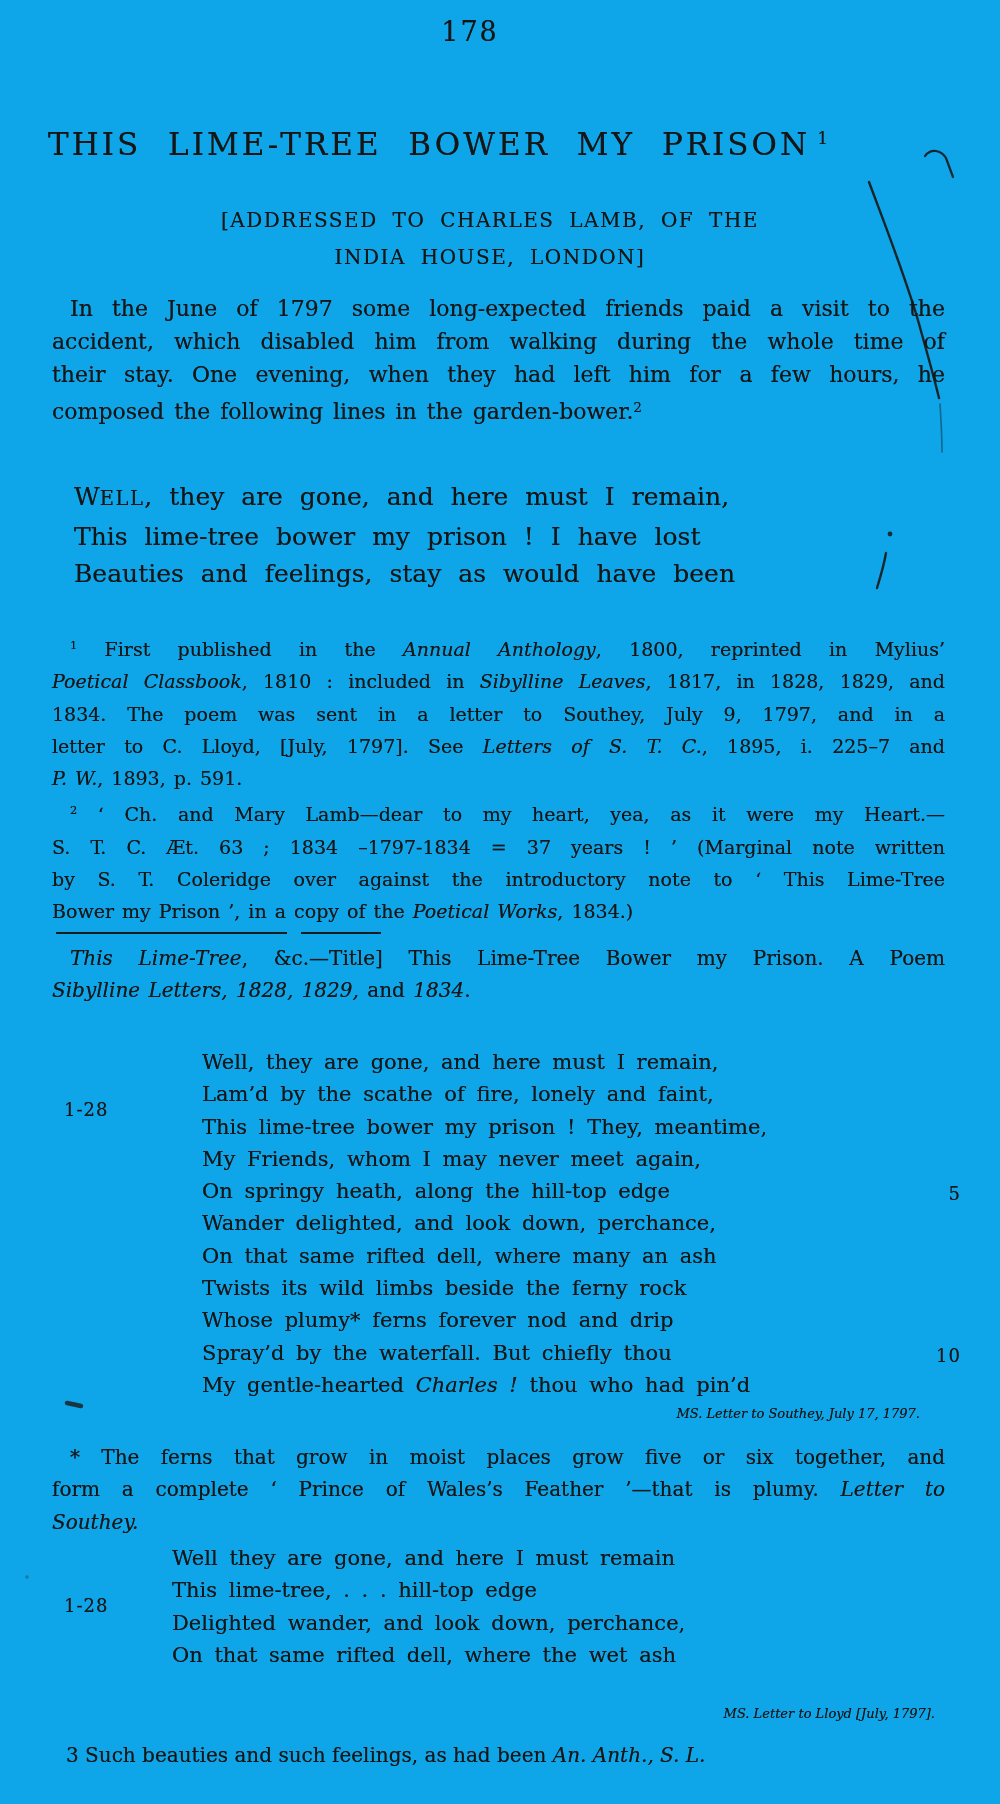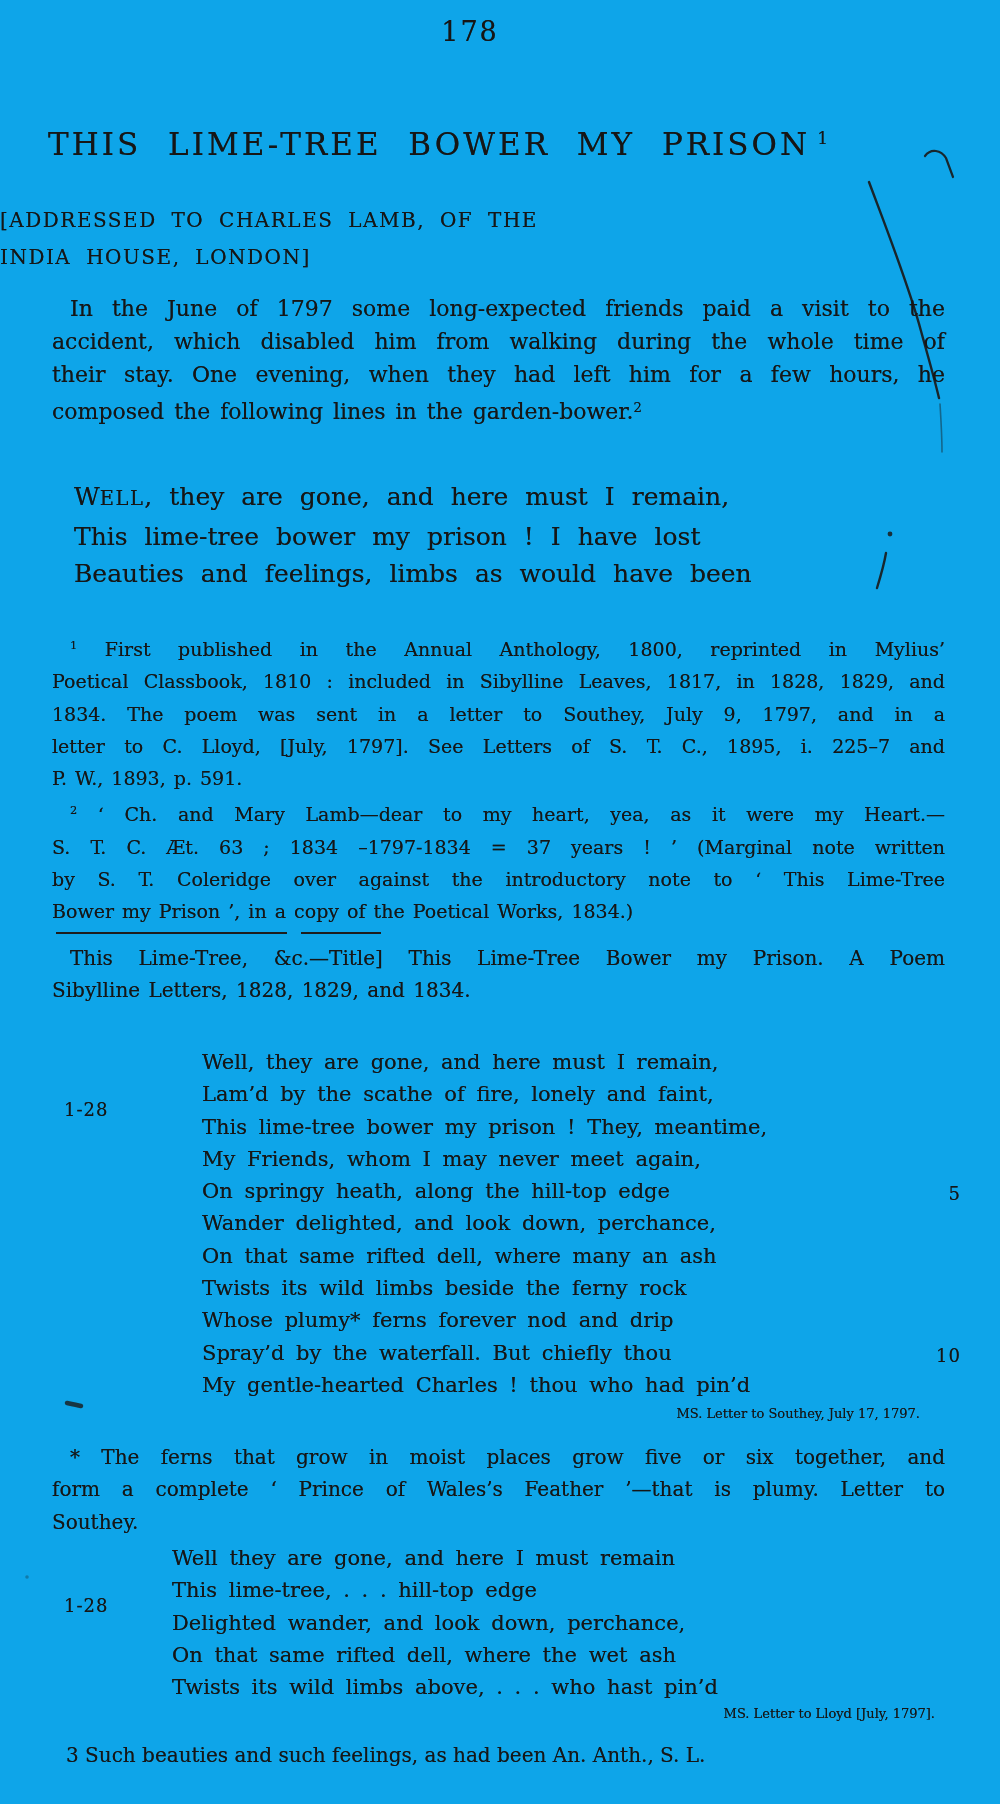--- a/index.html
+++ b/index.html
@@ -4,21 +4,21 @@
 <style>
   html,body{margin:0;padding:0;background:#ffffff;}
   .page{position:relative;width:1000px;height:1804px;background:#0ea5e9;color:#161616;
         font-family:"DejaVu Serif", serif;overflow:hidden;
         text-shadow:0 0 0.45px rgba(20,20,20,.65);}
   .abs{position:absolute;}
   .page-number{top:16px;left:0;width:940px;text-align:center;font-size:27px;letter-spacing:2px;}
   .title{top:126px;left:0;width:876px;text-align:center;font-size:31px;font-weight:normal;
          letter-spacing:3px;word-spacing:14px;margin:0;}
   .title .tsup{font-size:17px;vertical-align:11px;margin-left:7px;letter-spacing:0;}
-  .subtitle{top:202px;left:0;width:980px;text-align:left;font-size:20px;
+  .subtitle{top:202px;left:0;width:980px;text-align:center;font-size:20px;
             letter-spacing:1.5px;word-spacing:7px;line-height:37px;}
   .intro{top:292px;left:52px;width:893px;font-size:22px;line-height:33px;word-spacing:3px;}
   .jline{text-align:justify;text-align-last:justify;}
   .indent-first > .jline:first-child{text-indent:18px;}
   .para > .jline:last-child, .indent-first > .jline:last-child{text-align-last:left;}
   .poem{top:478px;left:74px;font-size:25px;line-height:37.5px;word-spacing:9px;}
   .footnotes{top:629px;left:52px;width:893px;font-size:19px;line-height:32.3px;word-spacing:2px;}
   .para{margin:0;}
   .apparatus-note{top:942px;left:52px;width:893px;font-size:20px;line-height:32.3px;word-spacing:2px;}
   .rule{top:932px;left:56px;width:335px;height:2px;border:0;margin:0;
@@ -30,21 +30,21 @@
   .v2 .variant-lines{margin-left:120px;}
   .variant-lines > .vline{position:relative;}
   .range-label{position:absolute;left:12px;top:3px;font-size:18px;letter-spacing:1px;margin-top:45px;}
   .line-num{position:absolute;right:-16px;top:3px;font-size:18px;letter-spacing:1px;}
   .attribution{font-size:13px;text-align:right;}
   .attr1{top:1406px;left:52px;width:868px;}
   .attr2{top:1706px;left:52px;width:883px;}
   .fern{top:1441px;left:52px;width:893px;font-size:20px;line-height:32.3px;word-spacing:2px;}
   .note3{top:1739px;left:52px;width:893px;font-size:20px;line-height:32px;}
   .note3 > .jline{text-align:left;text-align-last:left;text-indent:14px;}
-  .seg-i{}
+  .seg-i{font-style:italic;}
   .seg-sc{font-size:0.78em;letter-spacing:1.5px;}
   .seg-sup{font-size:0.6em;vertical-align:7px;}
   .pen{position:absolute;left:0;top:0;width:1000px;height:1804px;pointer-events:none;}
 </style>
 </head>
 <body>
 
 <div class="page">
 
   <svg class="pen" viewBox="0 0 1000 1804">
@@ -69,21 +69,21 @@
   <div class="abs intro indent-first">
       <div class="jline"><span>In the June of 1797 some long-expected friends paid a visit to the</span></div>
       <div class="jline"><span>accident, which disabled him from walking during the whole time of</span></div>
       <div class="jline"><span>their stay.  One evening, when they had left him for a few hours, he</span></div>
       <div class="jline"><span>composed the following lines in the garden-bower.</span><span class="seg-sup">2</span></div>
     </div>
 
   <div class="abs poem">
       <div class="poem-line"><span>W</span><span class="seg-sc">ELL</span><span>, they are gone, and here must I remain,</span></div>
       <div class="poem-line"><span>This lime-tree bower my prison !  I have lost</span></div>
-      <div class="poem-line"><span>Beauties and feelings, limbs as would have been</span></div>
+      <div class="poem-line"><span>Beauties and feelings, stay as would have been</span></div>
     </div>
 
   <div class="abs footnotes">
     <div class="para indent-first">
         <div class="jline"><span class="seg-sup">1</span><span> First published in the </span><span class="seg-i">Annual Anthology</span><span>, 1800, reprinted in Mylius’</span></div>
         <div class="jline"><span class="seg-i">Poetical Classbook</span><span>, 1810 : included in </span><span class="seg-i">Sibylline Leaves</span><span>, 1817, in 1828, 1829, and</span></div>
         <div class="jline"><span>1834.  The poem was sent in a letter to Southey, July 9, 1797, and in a</span></div>
         <div class="jline"><span>letter to C. Lloyd, [July, 1797].  See </span><span class="seg-i">Letters of S. T. C.</span><span>, 1895, i. 225–7 and</span></div>
         <div class="jline"><span class="seg-i">P. W.</span><span>, 1893, p. 591.</span></div>
       </div>
@@ -127,21 +127,20 @@
       <div class="jline"><span class="seg-i">Southey.</span></div>
     </div>
 
   <div class="abs variant v2">
     <span class="range-label">1-28</span>
     <div class="variant-lines">
         <div class="vline"><span>Well they are gone, and here I must remain</span></div>
         <div class="vline"><span>This lime-tree, . . . hill-top edge</span></div>
         <div class="vline"><span>Delighted wander, and look down, perchance,</span></div>
         <div class="vline"><span>On that same rifted dell, where the wet ash</span></div>
-        <div class="vline"><span>Twists its wild limbs above, . . . who hast pin’d</span></div>
       </div>
   </div>
 
   <div class="abs attribution attr2"><span class="seg-i">MS. Letter to Lloyd [July, 1797].</span></div>
 
   <div class="abs note3">
       <div class="jline"><span>3 Such beauties and such feelings, as had been </span><span class="seg-i">An. Anth., S. L.</span></div>
     </div>
 
 </div>

